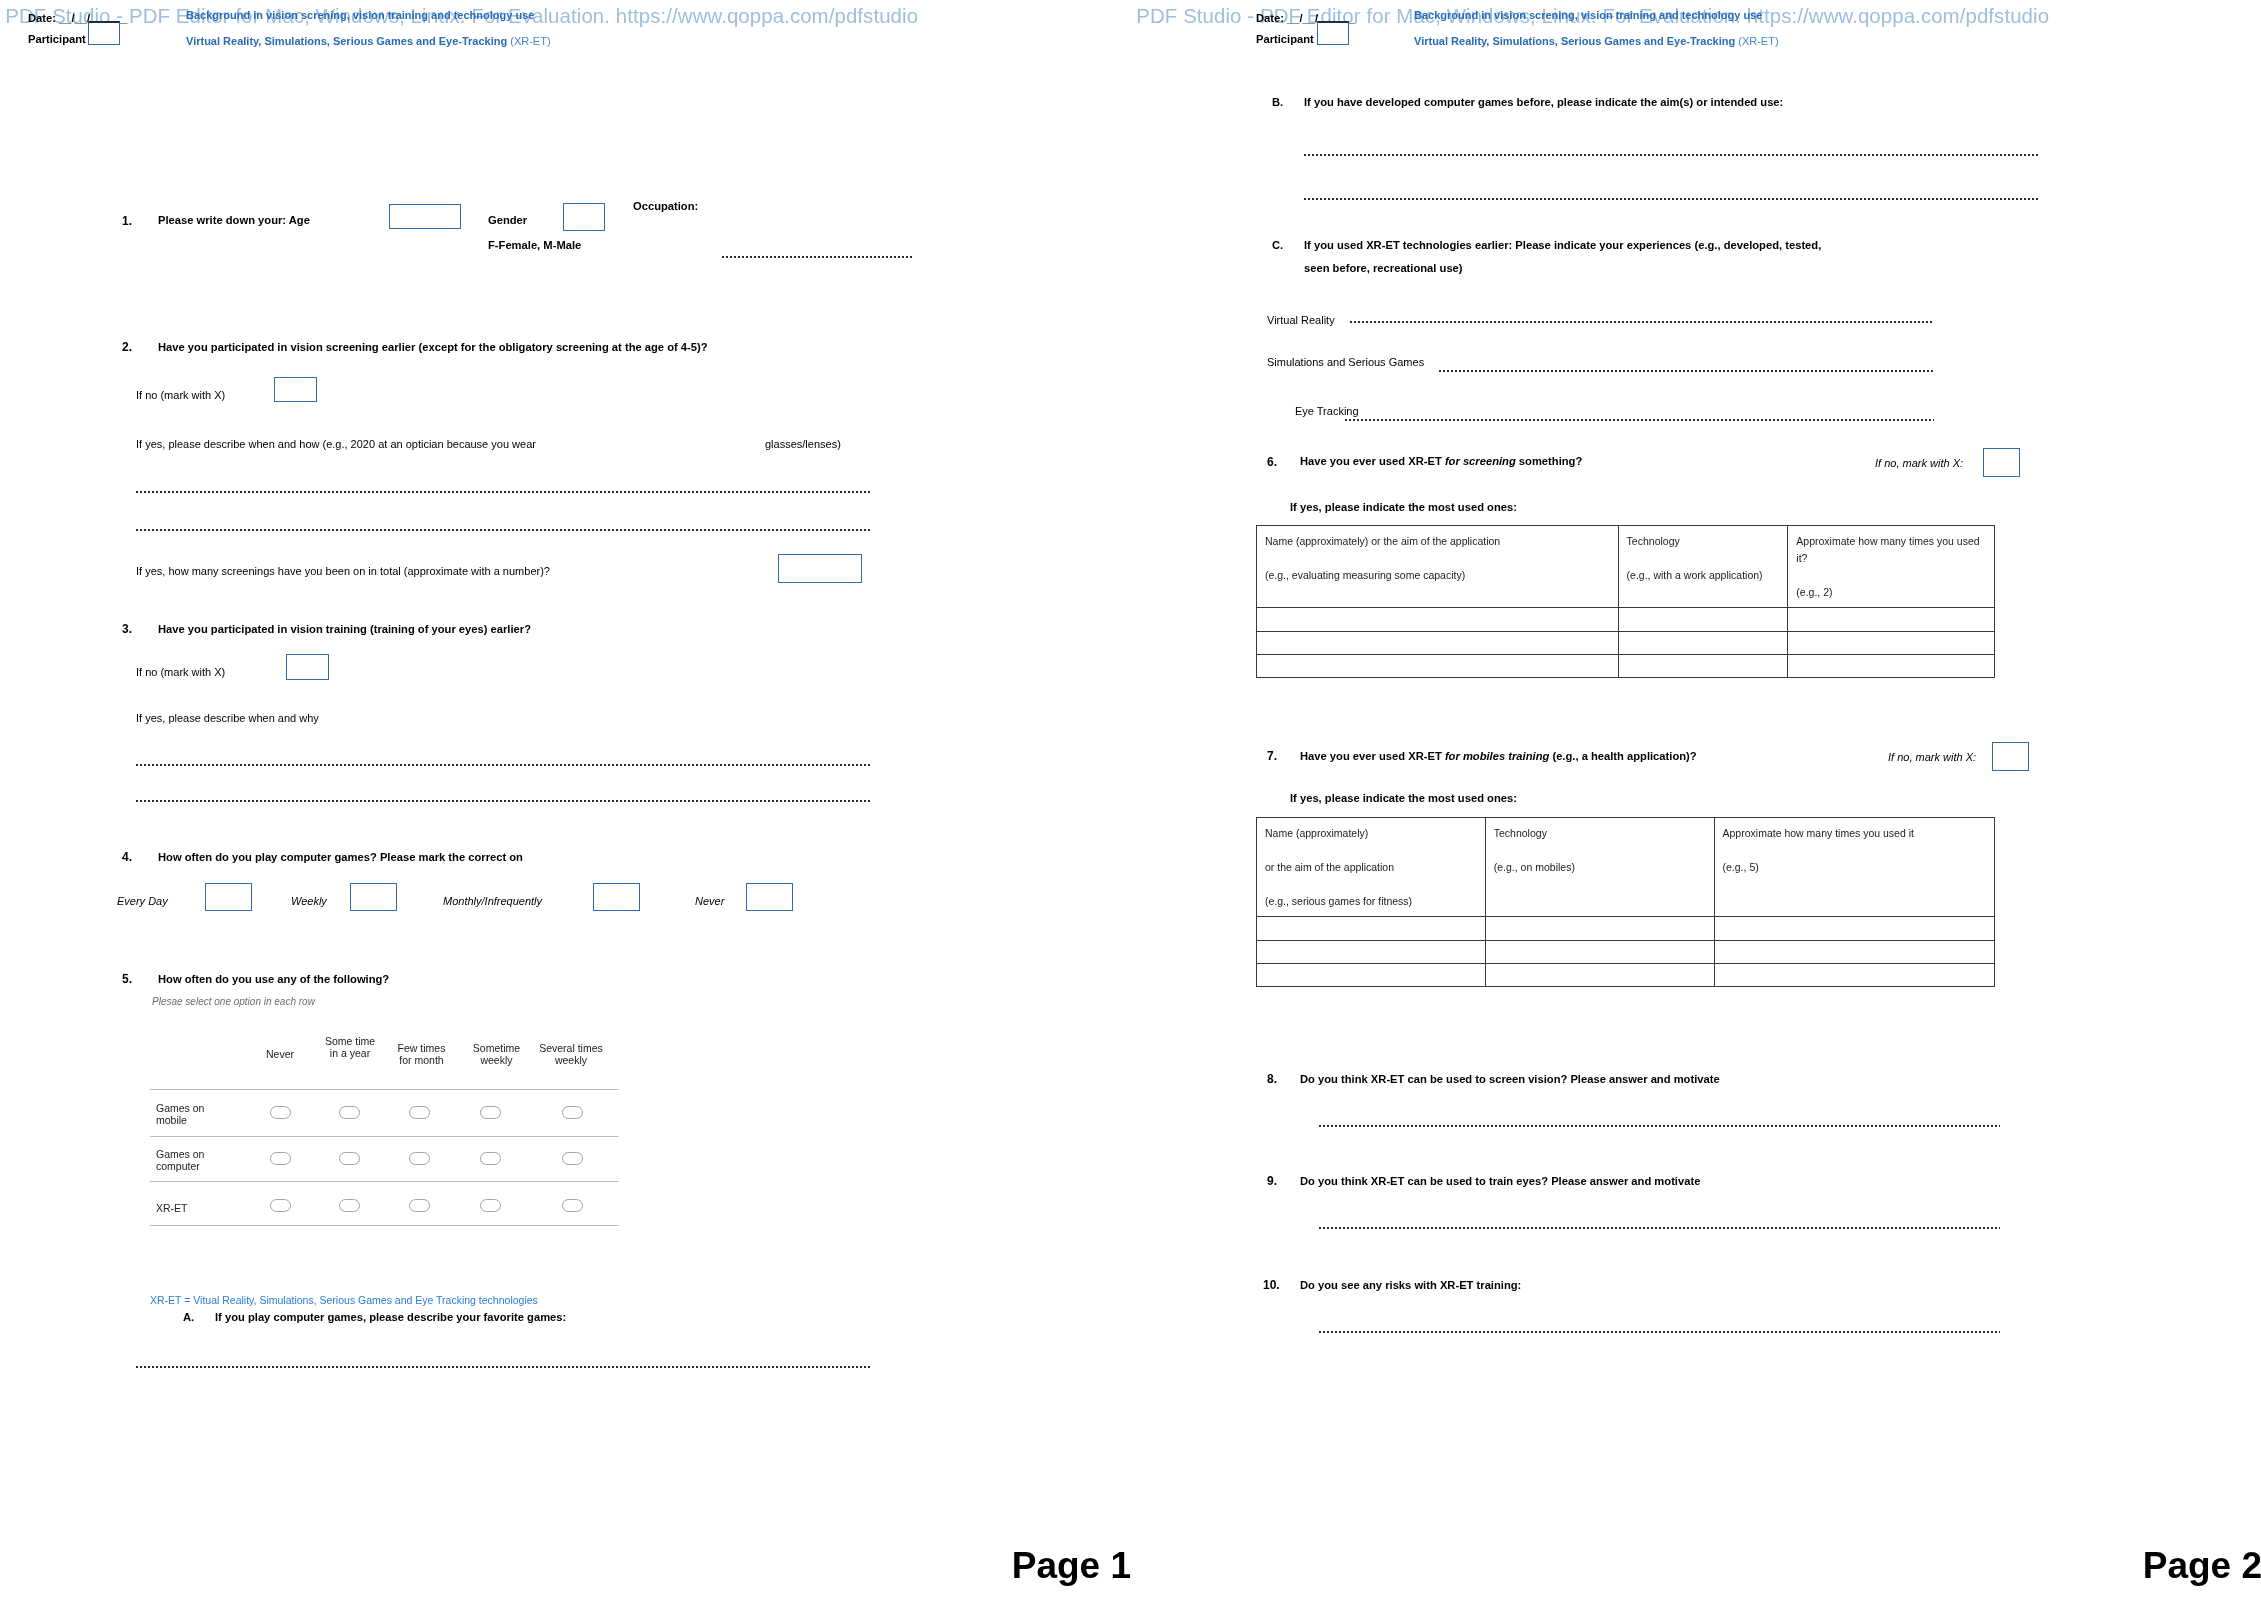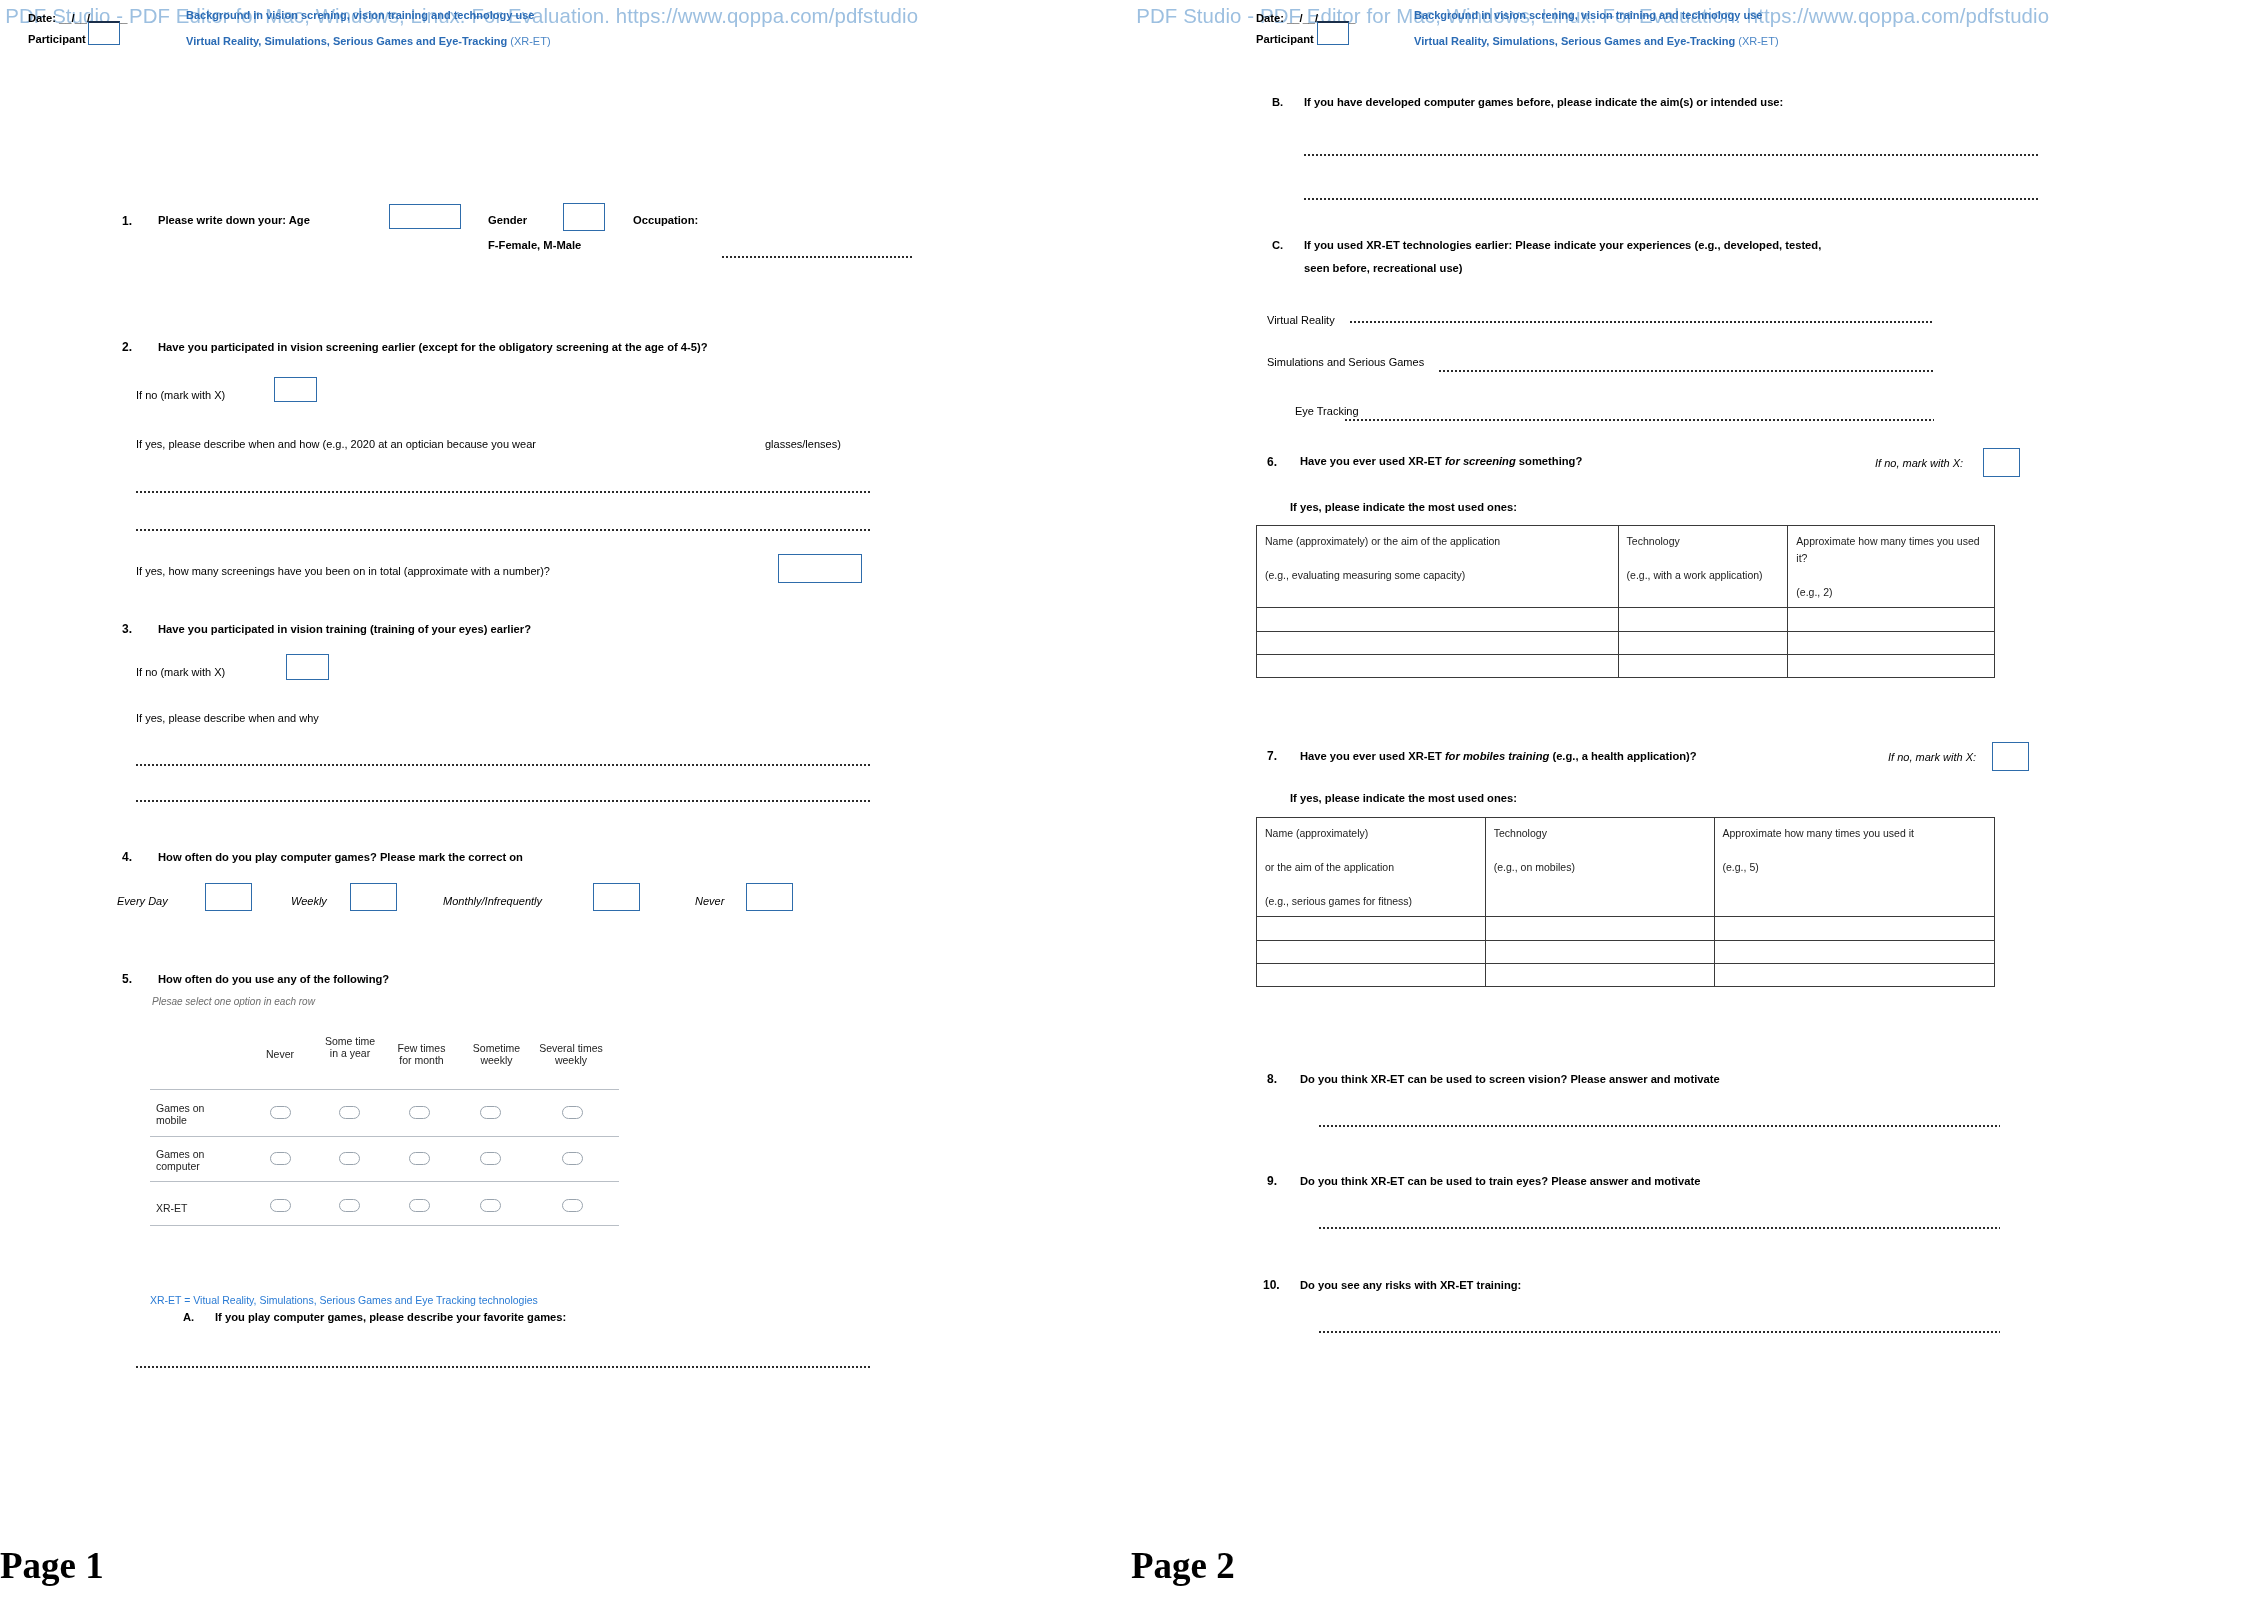--- a/index.html
+++ b/index.html
@@ -178,22 +178,22 @@
     line-height: 1.62;
     color: #1b1b1b;
   }
   .tbl td.empty { height: 22.4px; padding: 0; }
 
   
   .page-label {
     position: absolute;
     bottom: 32px;
     width: 100%;
-    text-align: left;
-    font-family: Liberation Serif, serif;
+    text-align: right;
+    font-family: Liberation Sans, sans-serif;
     font-size: 37px;
     font-weight: 700;
     color: #000;
   }
 </style>
 </head>
 <body>
 
 <div class="page" id="page-1">
 
@@ -203,21 +203,21 @@
   <div class="hdr-participant">Participant no:</div>
   <div class="hdr-partbox"></div>
   <div class="hdr-title1">Background in vision screning, vision training and technology use</div>
   <div class="hdr-title2"><span>Virtual Reality, Simulations, Serious Games and Eye-Tracking</span> <span class="lightblue">(XR-ET)</span></div>
 
   <div class="qnum" style="left:122px; top:214px;">1.</div>
   <div class="q abs" style="left:158px; top:214px;">Please write down your: Age</div>
   <div class="bluebox" style="left:389px; top:204px; width:72px; height:25px;"></div>
   <div class="q abs" style="left:488px; top:214px;">Gender</div>
   <div class="bluebox" style="left:563px; top:203px; width:42px; height:28px;"></div>
-  <div class="q abs" style="left:633px; top:214px;">Occupation:</div>
+  <div class="q abs" style="left:633px; top:200px;">Occupation:</div>
   <div class="q abs" style="left:488px; top:239px;">F-Female, M-Male</div>
   <div class="dotline" style="left:722px; top:256px; width:191px;"></div>
 
   <div class="qnum" style="left:122px; top:340px;">2.</div>
   <div class="q abs" style="left:158px; top:341px;">Have you participated in vision screening earlier (except for the obligatory screening at the age of 4-5)?</div>
   <div class="sub abs" style="left:136px; top:389px;">If no (mark with X)</div>
   <div class="bluebox" style="left:274px; top:377px; width:43px; height:25px;"></div>
   <div class="sub abs" style="left:136px; top:438px;">If yes, please describe when and how (e.g., 2020 at an optician because you wear</div>
   <div class="sub abs" style="left:765px; top:438px;">glasses/lenses)</div>
   <div class="dotline" style="left:136px; top:491px; width:736px;"></div>

